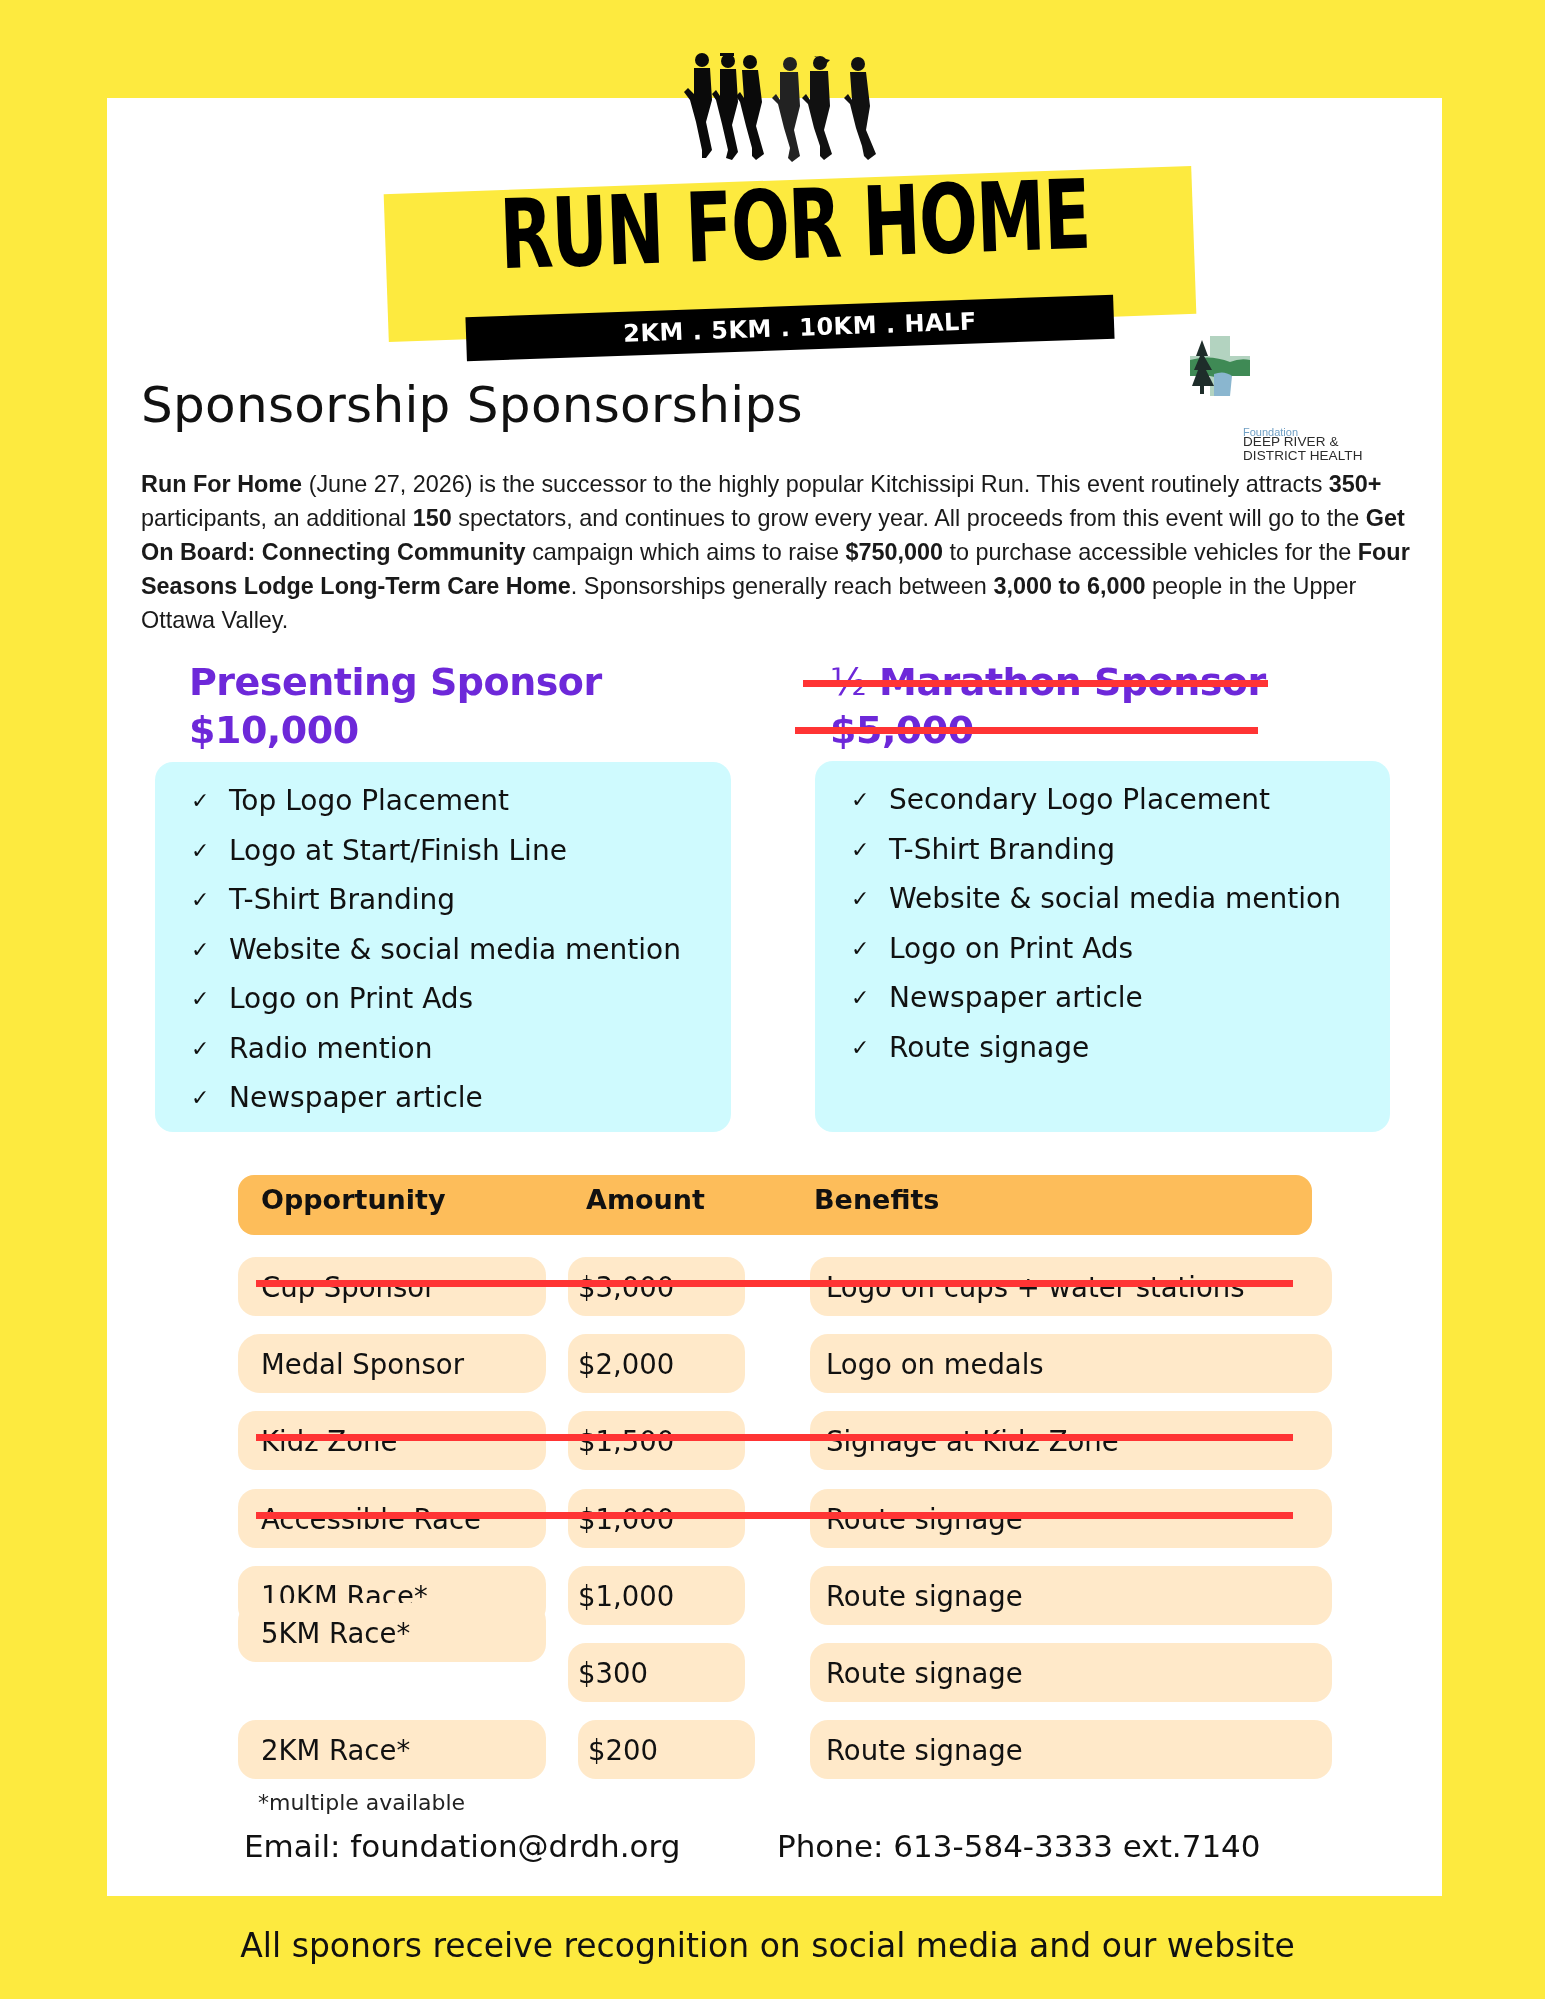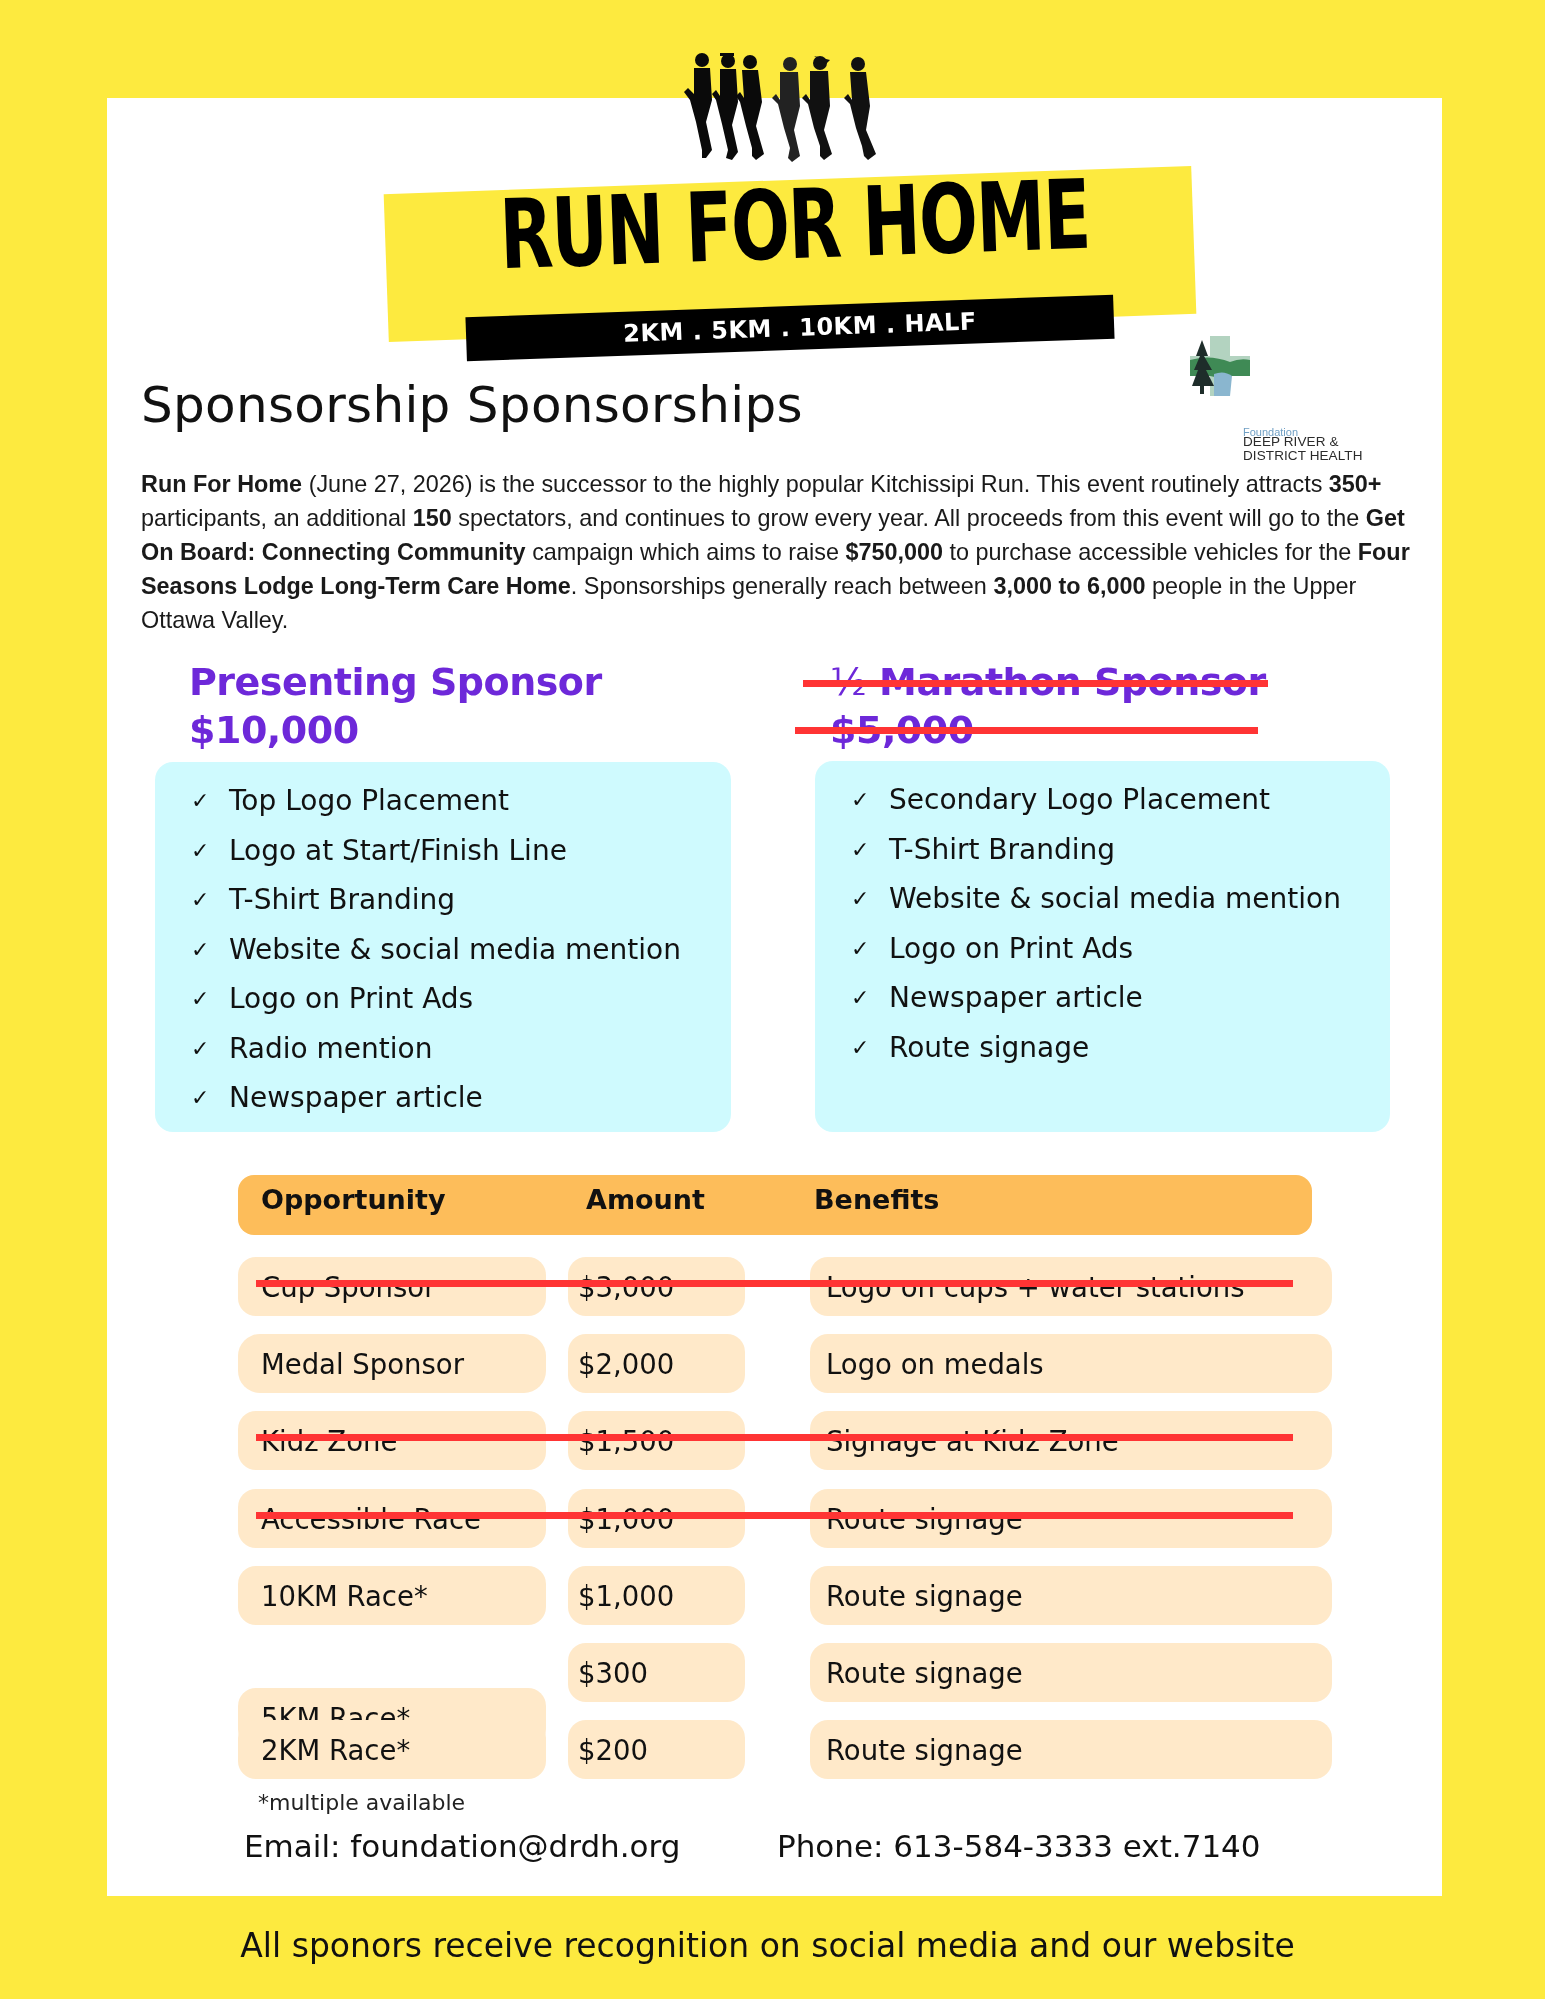--- a/index.html
+++ b/index.html
@@ -357,27 +357,27 @@
       <div class="cell c2" style="top: 1489px;">$1,000</div>
       <div class="cell c3" style="top: 1489px;">Route signage</div>
       <div class="row-strike" style="top: 1512px;"></div>
     </div>
     <div>
       <div class="cell c1" style="top: 1566px;">10KM Race*</div>
       <div class="cell c2" style="top: 1566px;">$1,000</div>
       <div class="cell c3" style="top: 1566px;">Route signage</div>
     </div>
     <div>
-      <div class="cell c1" style="top: 1688px;">5KM Race*</div>
+      <div class="cell c1" style="top: 1603px;">5KM Race*</div>
       <div class="cell c2" style="top: 1643px;">$300</div>
       <div class="cell c3" style="top: 1643px;">Route signage</div>
     </div>
     <div>
       <div class="cell c1" style="top: 1720px;">2KM Race*</div>
-      <div class="cell c2" style="top: 1720px;">$200</div>
+      <div class="cell c2" style="top: 1720px; margin-left: 10px;">$200</div>
       <div class="cell c3" style="top: 1720px;">Route signage</div>
     </div>
   </div>
 
 <div class="footnote">*multiple available</div>
 
 <div class="contact email">Email: foundation@drdh.org</div>
 <div class="contact phone">Phone: 613-584-3333 ext.7140</div>
 
 <div class="bottom-note">All sponors receive recognition on social media and our website</div>

